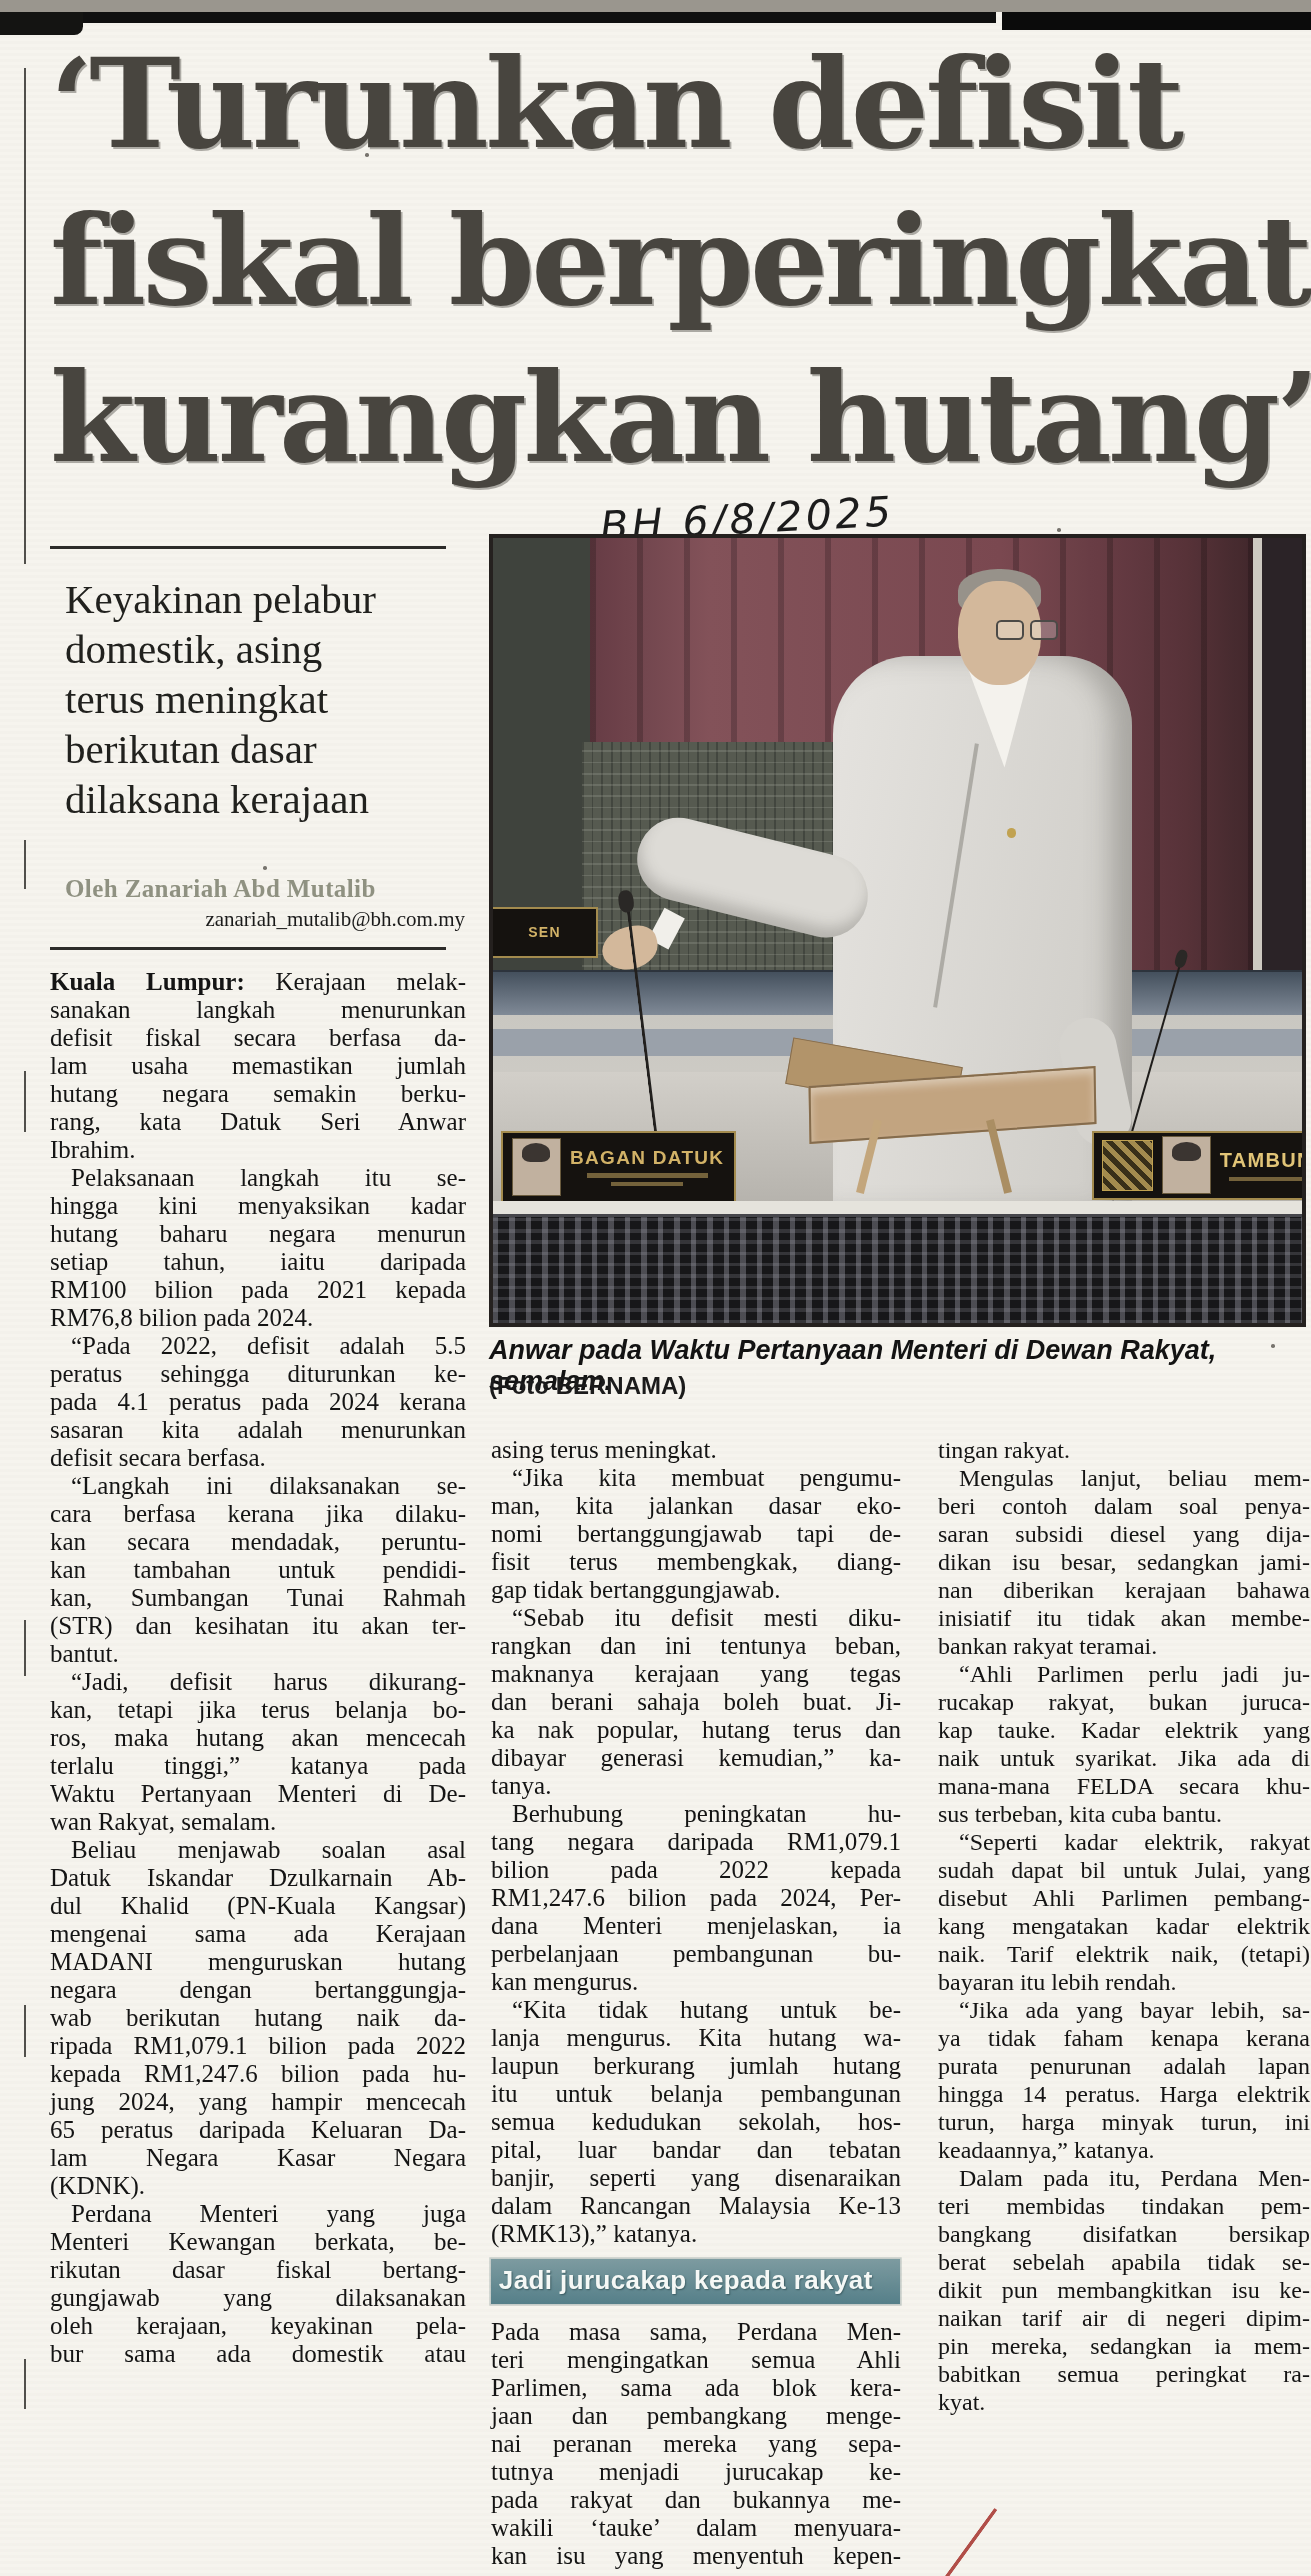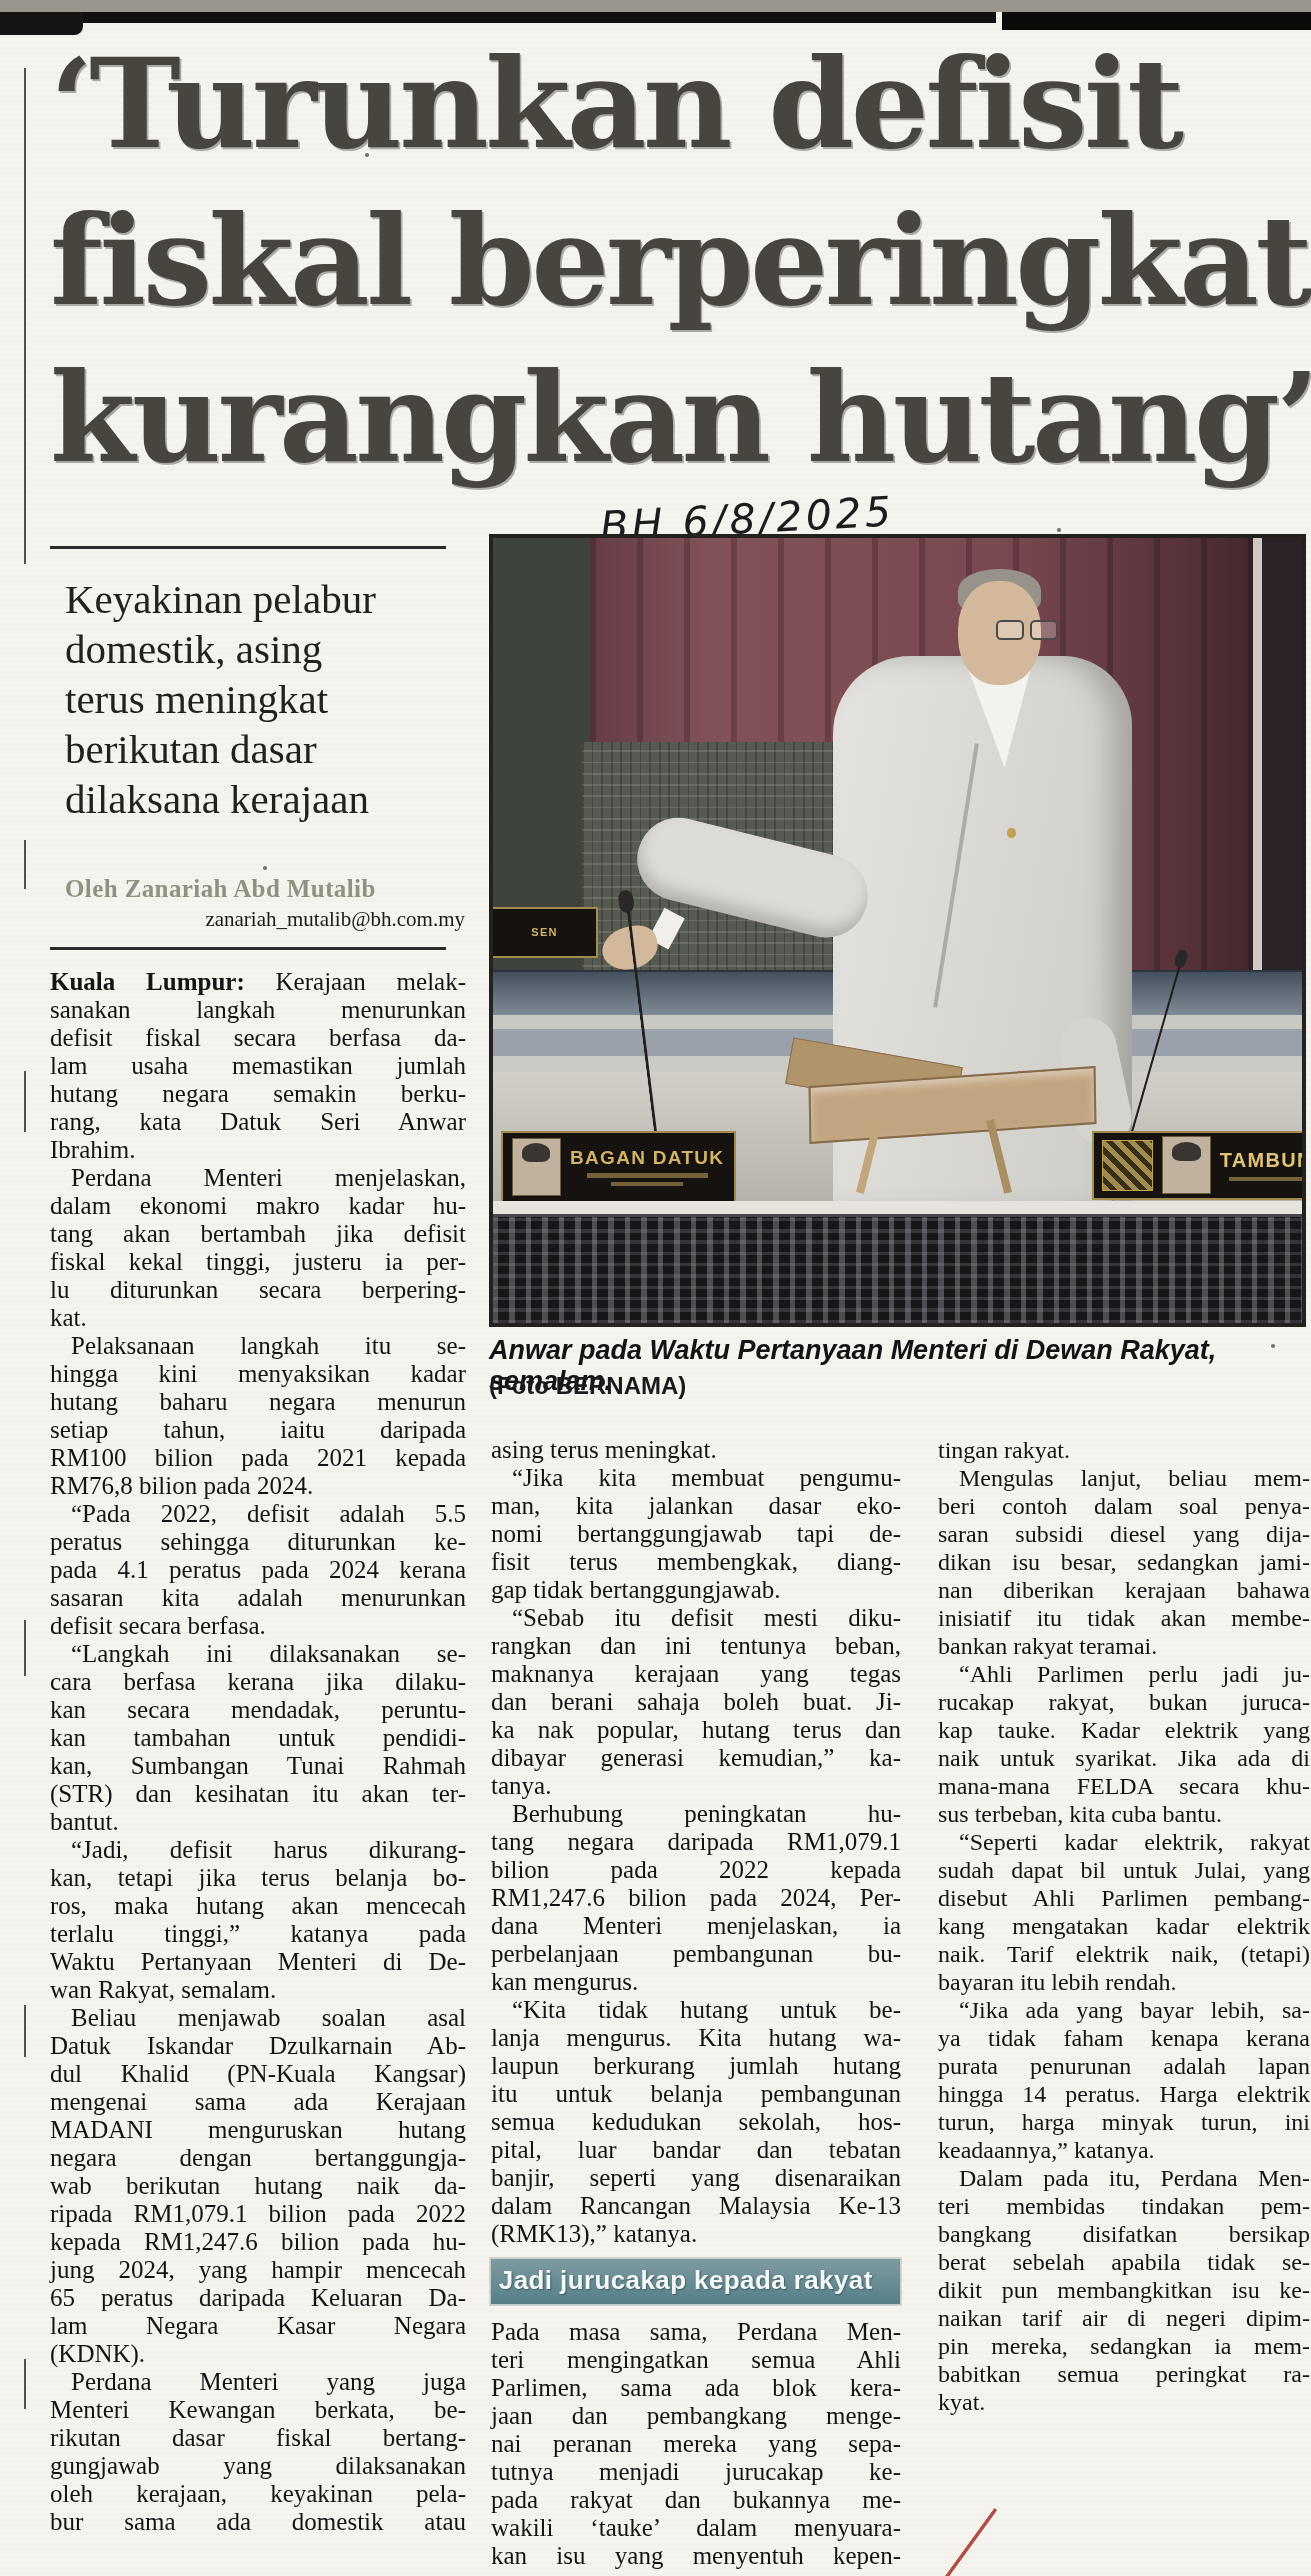--- a/index.html
+++ b/index.html
@@ -194,21 +194,21 @@
 
     <div class="ph micL"></div>
     <div class="ph micR"></div>
 
     <div class="ph stand-board2"></div>
     <div class="ph stand-board"></div>
     <div class="ph stand-leg1"></div>
     <div class="ph stand-leg2"></div>
 
     <div class="ph plate plate-sen">
-      <div class="lbl" style="font-size:11px;">SEN</div>
+      <div class="lbl" style="font-size:14px;">SEN</div>
     </div>
     <div class="ph plate plate-bagan">
       <div class="portrait"></div>
       <div style="flex:1;">
         <div class="lbl" style="font-size:19px;">BAGAN DATUK</div>
         <div class="sub" style="width:78%;margin-left:11%;"></div>
         <div class="sub" style="width:46%;margin-left:27%;"></div>
       </div>
     </div>
     <div class="ph plate plate-tambun">
@@ -229,28 +229,20 @@
 
   <div class="abs col-body" style="left:50px;top:956px;width:416px;">
       <div class="para flush">
         <div class="line first"><b>Kuala Lumpur:</b> Kerajaan melak-</div>
         <div class="line">sanakan langkah menurunkan</div>
         <div class="line">defisit fiskal secara berfasa da-</div>
         <div class="line">lam usaha memastikan jumlah</div>
         <div class="line">hutang negara semakin berku-</div>
         <div class="line">rang, kata Datuk Seri Anwar</div>
         <div class="line end">Ibrahim.</div>
-      </div>
-      <div class="para">
-        <div class="line first">Perdana Menteri menjelaskan,</div>
-        <div class="line">dalam ekonomi makro kadar hu-</div>
-        <div class="line">tang akan bertambah jika defisit</div>
-        <div class="line">fiskal kekal tinggi, justeru ia per-</div>
-        <div class="line">lu diturunkan secara berpering-</div>
-        <div class="line end">kat.</div>
       </div>
       <div class="para">
         <div class="line first">Pelaksanaan langkah itu se-</div>
         <div class="line">hingga kini menyaksikan kadar</div>
         <div class="line">hutang baharu negara menurun</div>
         <div class="line">setiap tahun, iaitu daripada</div>
         <div class="line">RM100 bilion pada 2021 kepada</div>
         <div class="line end">RM76,8 bilion pada 2024.</div>
       </div>
       <div class="para">

